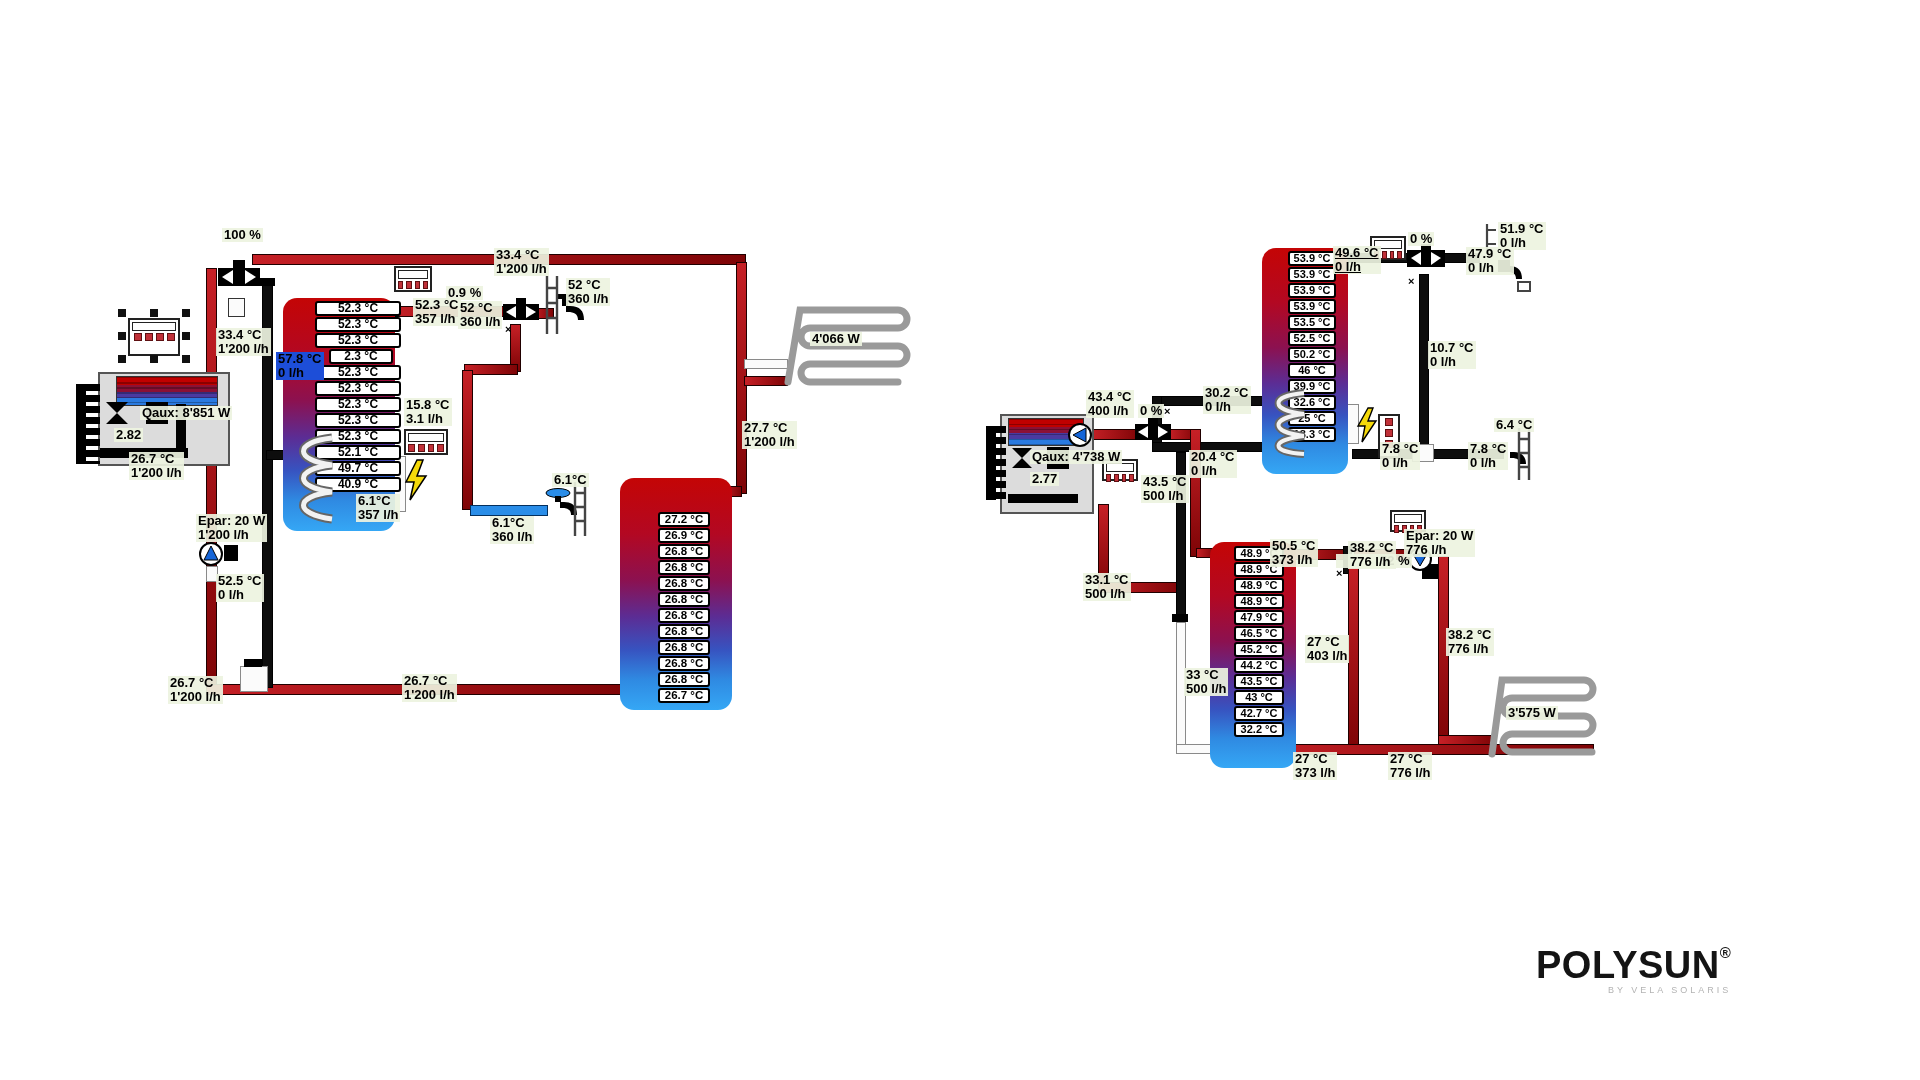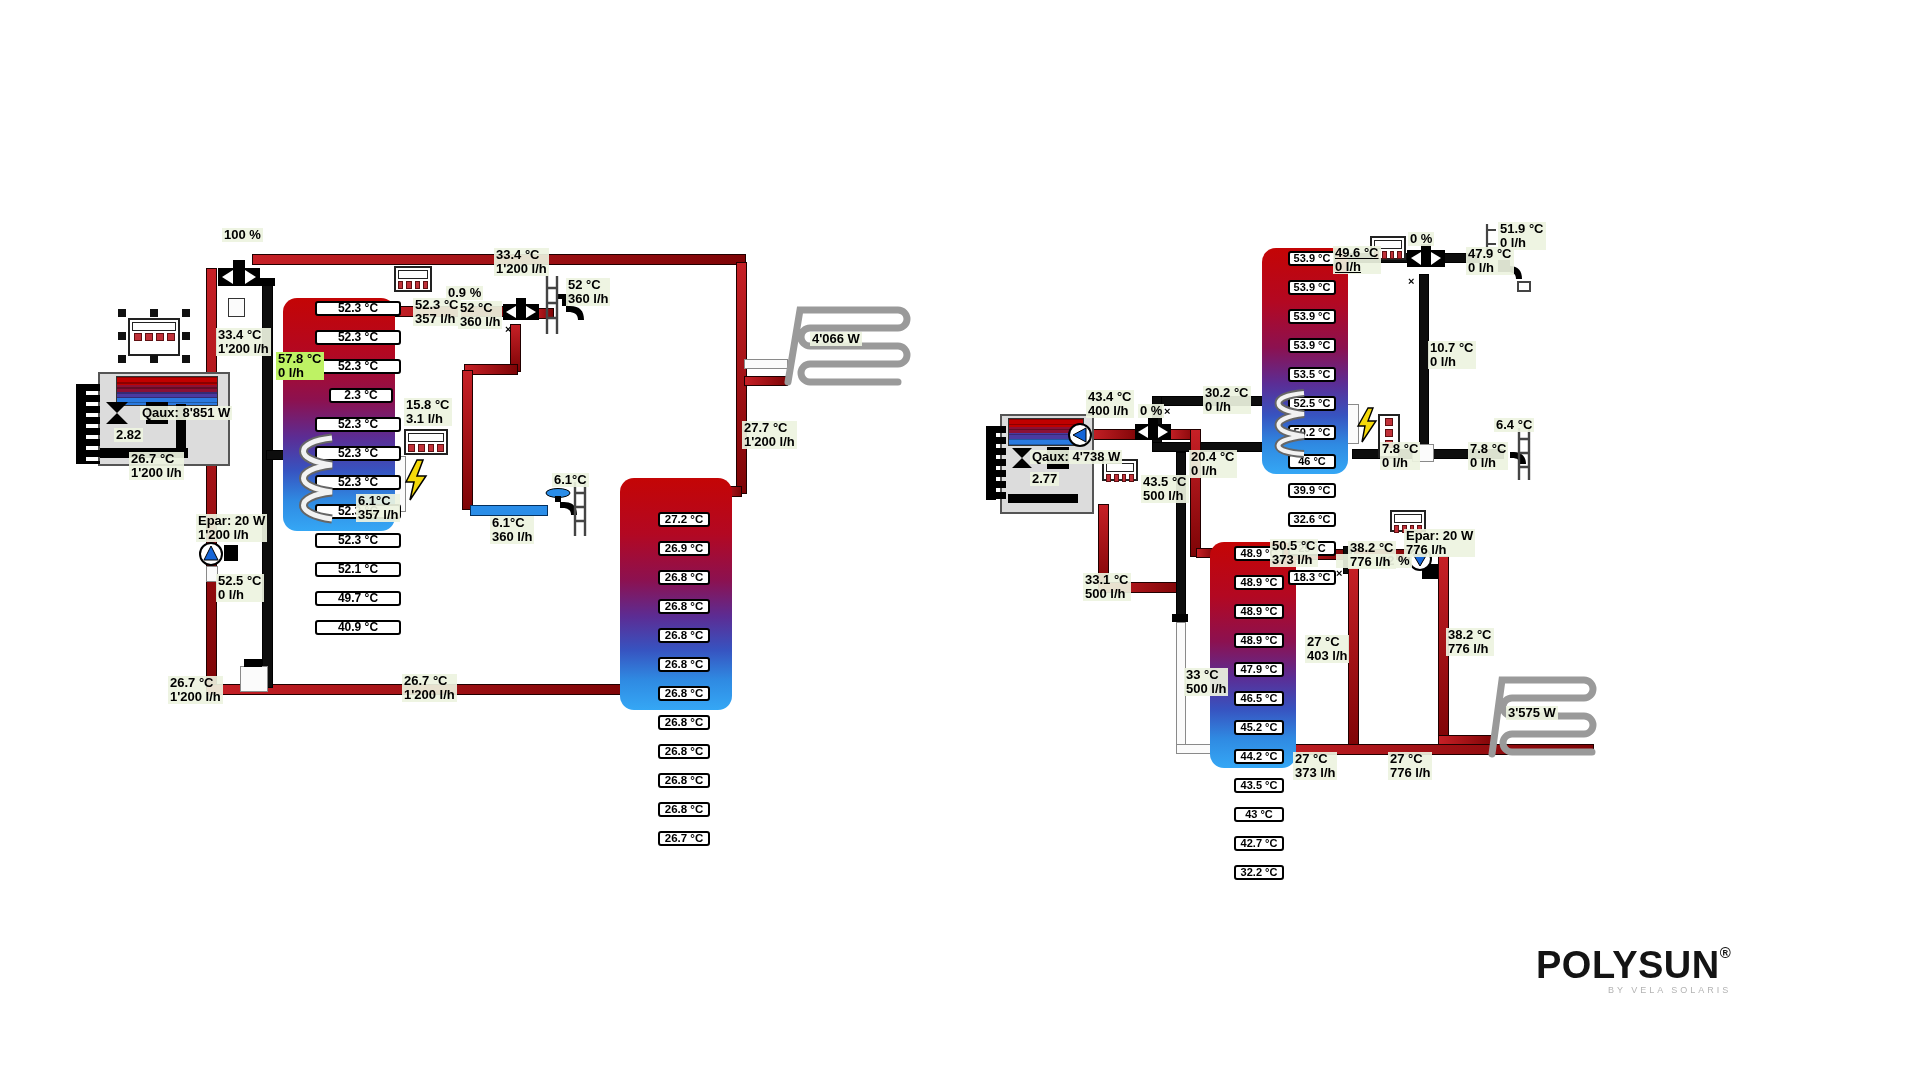--- a/index.html
+++ b/index.html
@@ -9,25 +9,25 @@
   .pipe{position:absolute;z-index:10;}
   .pr{background:linear-gradient(180deg,#c62026,#7e0406);border:1px solid #200000;}
   .prv{background:linear-gradient(90deg,#c62026,#7e0406);border:1px solid #200000;}
   .pk{background:#0d0d0d;border:1px solid #000;}
   .pb{background:#2a8de8;border:1px solid #04305e;}
   .pw{background:#fbfbfb;border:1px solid #8a8a8a;}
   .cap{position:absolute;background:#000;z-index:16;}
   
   .lab{position:absolute;font-weight:bold;font-size:13px;line-height:14px;white-space:pre-line;
        background:rgba(237,243,224,0.92);padding:0 2px;color:#000;z-index:30;}
-  .lab.white{background:#bef264;}
+  .lab.white{background:#1d4ed8;}
   
   .tank{position:absolute;border-radius:14px;z-index:20;
     background:linear-gradient(180deg,#c40505 0%,#b30822 24%,#8c1150 44%,#5b2d95 60%,#3753c0 74%,#2f8ae2 87%,#35a7f5 100%);}
-  .cellwrap{position:absolute;display:flex;flex-direction:column;row-gap:14px;z-index:25;}
+  .cellwrap{position:absolute;display:flex;flex-direction:column;row-gap:1px;z-index:25;}
   .cell{box-sizing:border-box;background:#fff;border:2px solid #000;border-radius:3px;
         font-weight:bold;text-align:center;height:15px;}
   .t1 .cell{width:86px;margin-left:30px;font-size:12px;line-height:11px;}
   .t1 .cell:nth-child(4){width:64px;margin-left:44px;}
   .t2 .cell{width:52px;margin-left:36px;font-size:11.5px;line-height:11px;}
   .t3 .cell{width:48px;margin-left:24px;font-size:11px;line-height:11px;}
   .t4 .cell{width:50px;margin-left:22px;font-size:11px;line-height:11px;}
   
   .ctrl{position:absolute;background:#fff;border:2px solid #222;z-index:28;box-sizing:border-box;padding:2px;}
   .disp{border:1.5px solid #222;height:7px;background:#fff;margin-bottom:2px;}

